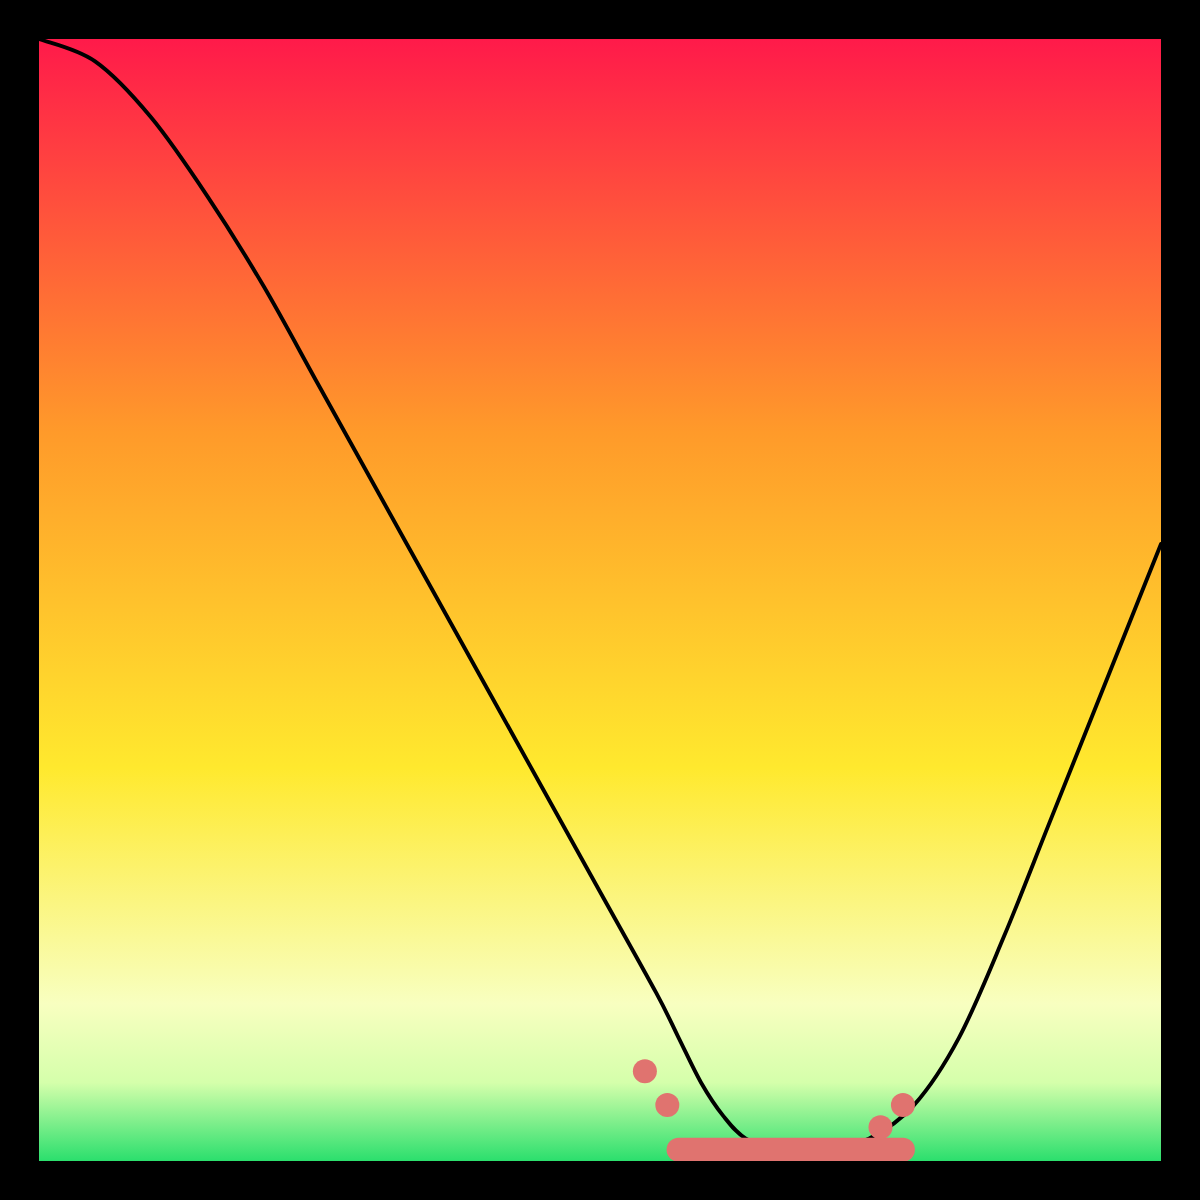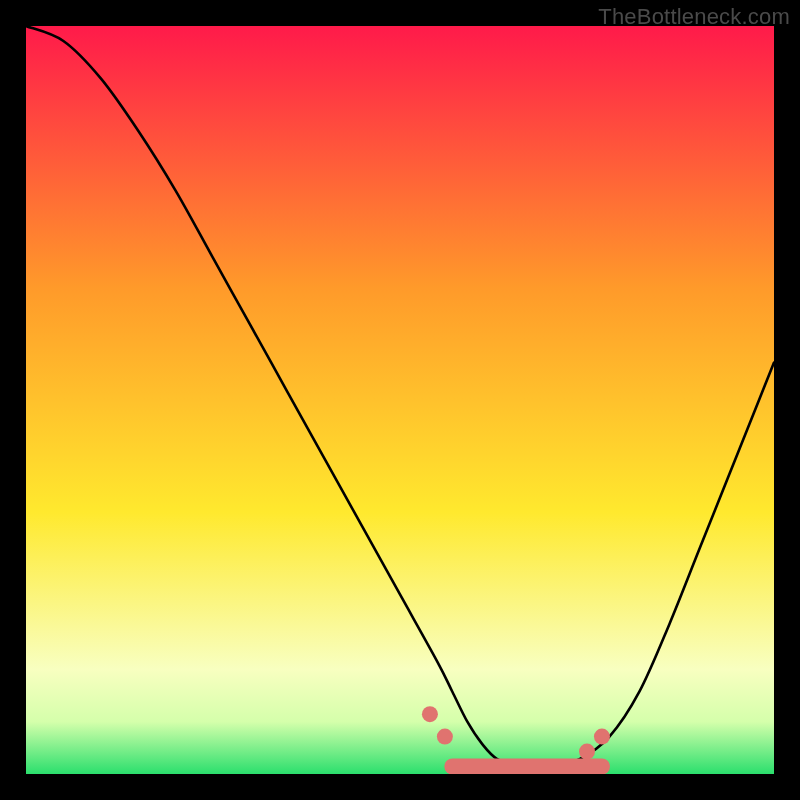--- a/index.html
+++ b/index.html
@@ -38,21 +38,20 @@
   }
   .plot svg {
     display: block;
   }
 </style>
 </head>
 <body>
 
 <div class="frame">
 
-  <div class="watermark">TheBottleneck.com</div>
 
   <div class="plot">
     <svg width="748" height="748" viewBox="0 0 748 748" preserveAspectRatio="none">
       <defs>
         <linearGradient id="bgGrad" x1="0" y1="0" x2="0" y2="1">
           <stop id="g0" offset="0%" stop-color="#ff1a4a"></stop>
           <stop id="g1" offset="35%" stop-color="#ff9a2a"></stop>
           <stop id="g2" offset="65%" stop-color="#ffe92e"></stop>
           <stop id="g3" offset="86%" stop-color="#f8ffc0"></stop>
           <stop id="g4" offset="93%" stop-color="#d5ffab"></stop>

